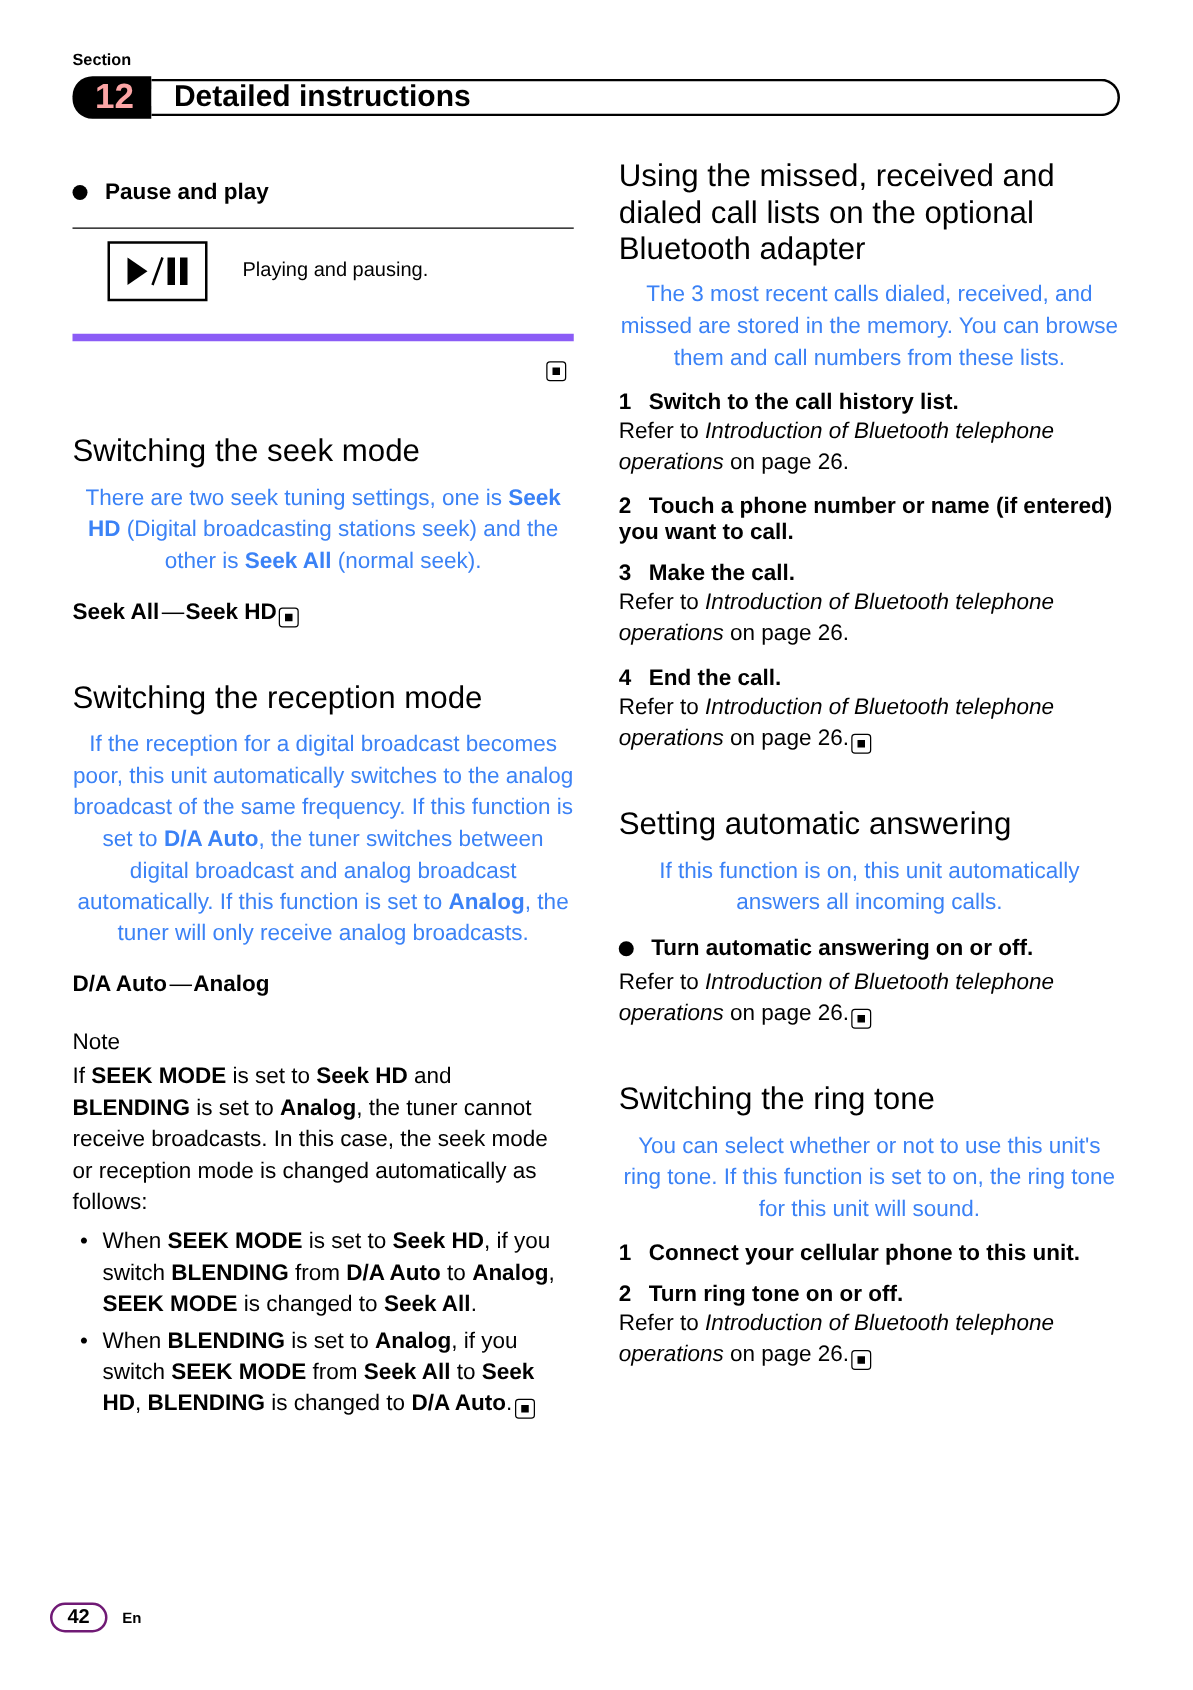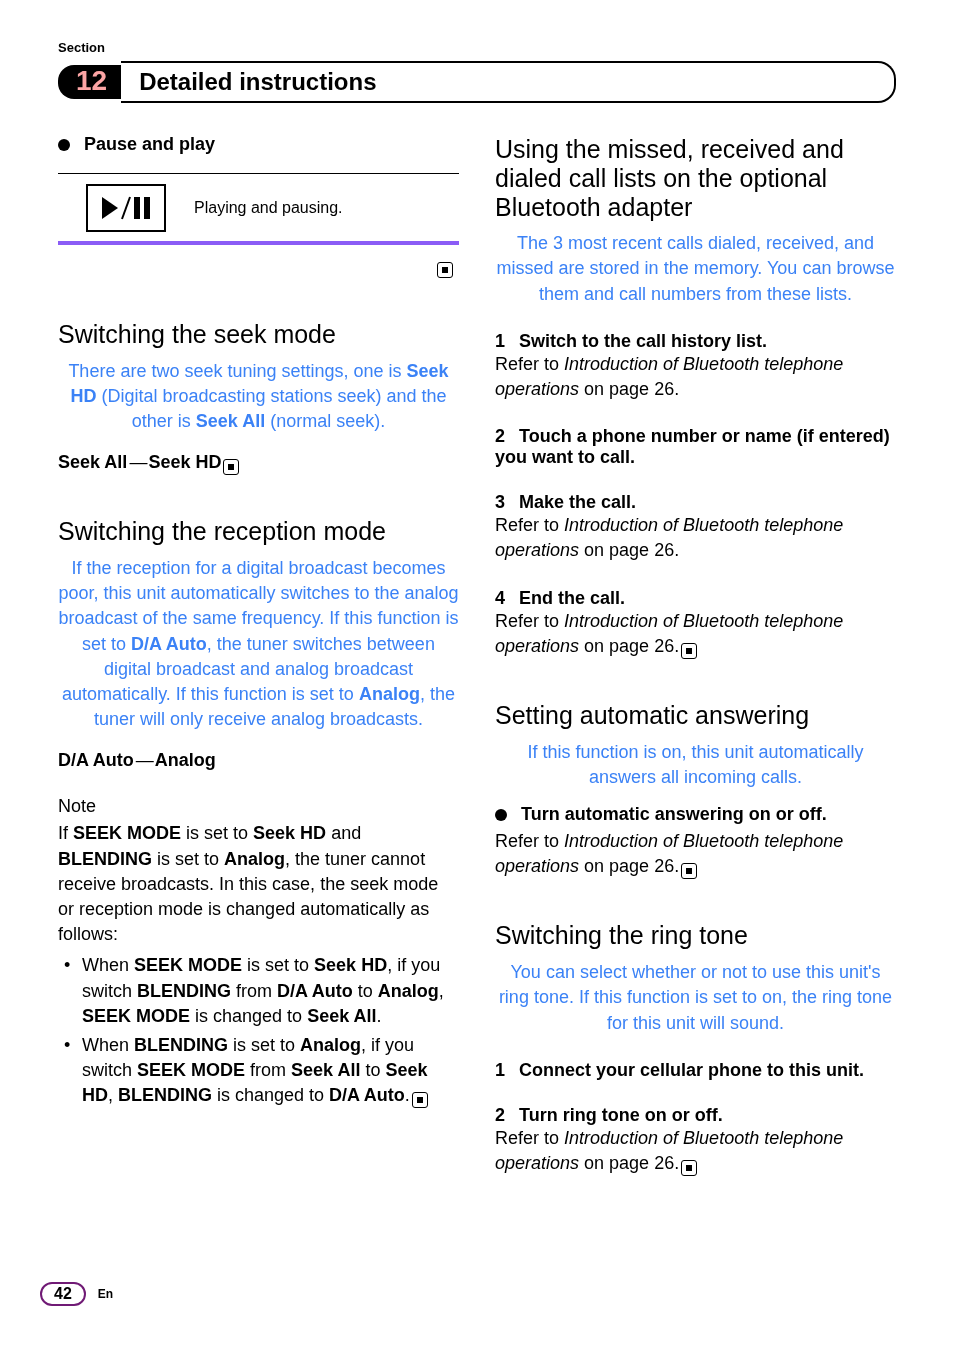--- a/index.html
+++ b/index.html
@@ -32,53 +32,53 @@
     line-height: 1;
     height: 34px;
     display: flex;
     align-items: center;
   }
   .header-title-wrap {
     flex: 1;
     border: 2px solid #000;
     border-left: none;
     border-radius: 0 18px 18px 0;
-    height: 42px;
+    height: 30px;
     display: flex;
     align-items: center;
     padding-left: 18px;
   }
   .header-title {
     font-size: 24px;
     font-weight: 900;
   }
   .columns {
     display: flex;
     gap: 36px;
   }
   .col { flex: 1; min-width: 0; }
   .dot-bullet {
     display: flex;
     align-items: center;
     gap: 14px;
-    margin-top: 3px;
+    margin-top: 20px;
     margin-bottom: 18px;
   }
   .dot {
     width: 12px; height: 12px; border-radius: 50%; background: #000;
     flex-shrink: 0;
   }
   .bullet-label { font-size: 18px; font-weight: bold; }
   .key-row {
     display: flex;
     align-items: center;
     gap: 28px;
     border-top: 1px solid #000;
-    border-bottom: 4px solid #8b5cf6;
-    padding: 10px 0 9px 28px;
+    border-bottom: 6px solid #8b5cf6;
+    padding: 10px 0 26px 28px;
     margin-bottom: 12px;
   }
   .key-box {
     border: 2px solid #000;
     width: 80px; height: 48px;
     display: flex; align-items: center; justify-content: center;
     flex-shrink: 0;
   }
   .key-desc { font-size: 16px; }
   .end-square {
@@ -104,21 +104,21 @@
   }
   .body-text {
     font-size: 18px;
     line-height: 1.4;
     color: #3b82f6;
     text-align: center;
   }
   .step-head {
     font-size: 18px;
     font-weight: bold;
-    margin-top: 24px;
+    margin-top: 12px;
   }
   .step-head .num { margin-right: 14px; }
   .ref-text { font-size: 18px; line-height: 1.4; }
   .ref-text .ital { font-style: italic; }
   .bold { font-weight: bold; }
   .da-line { font-size: 18px; font-weight: bold; margin-top: 18px; }
   .sep-dash { font-weight: normal; letter-spacing: -1px; padding: 0 2px; }
   .note-head { font-size: 18px; font-weight: normal; margin-top: 25px; }
   .note-body { font-size: 18px; line-height: 1.4; margin-top: 4px; }
   ul.note-list { list-style: none; margin-top: 6px; }

